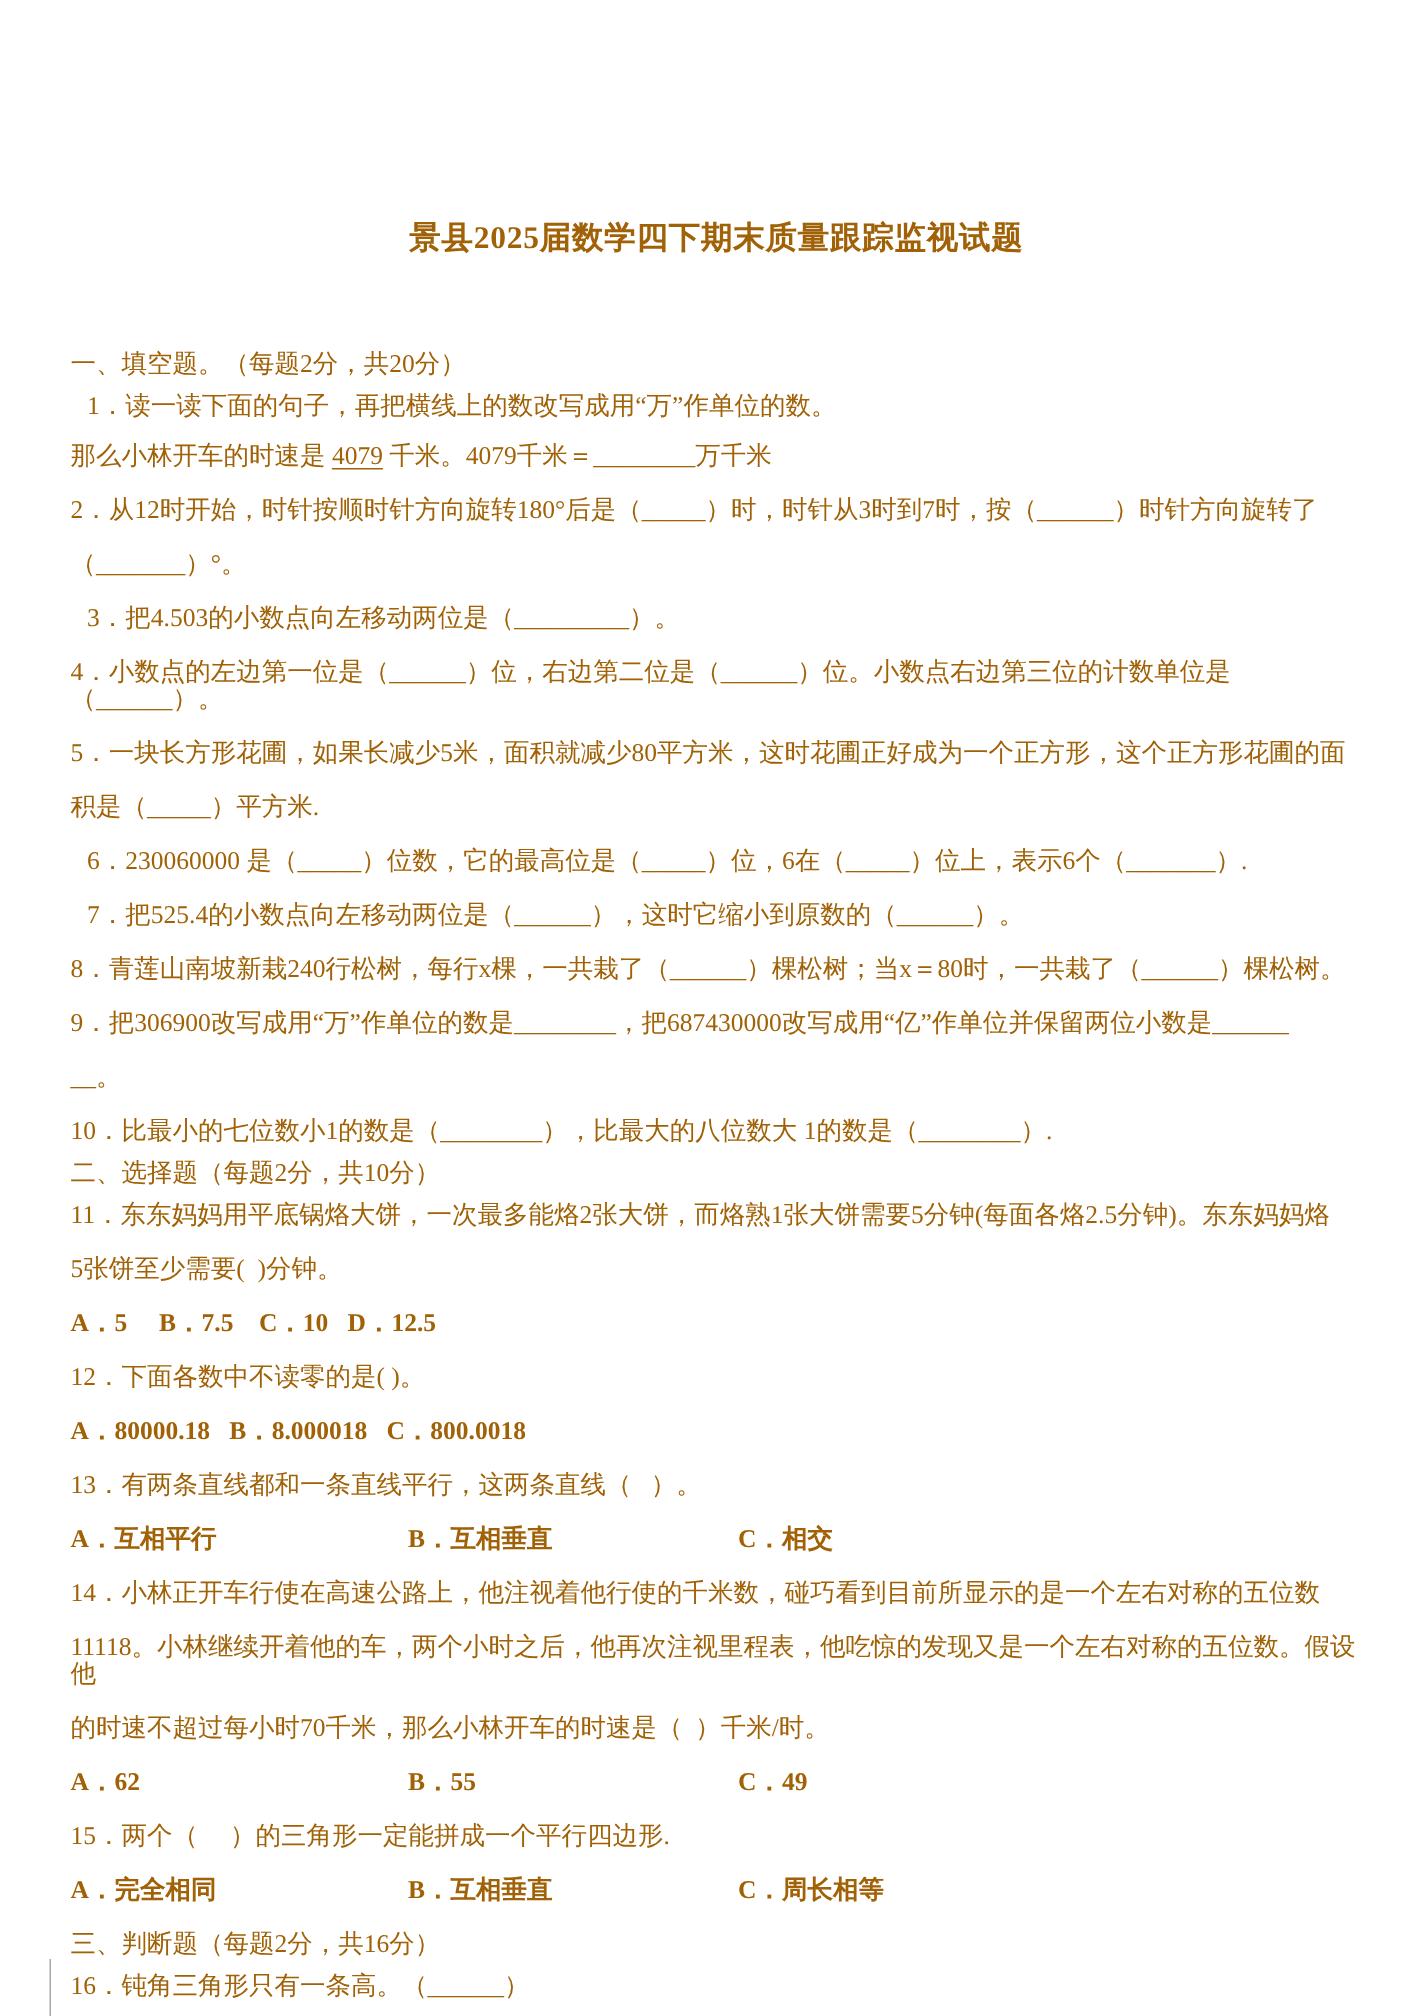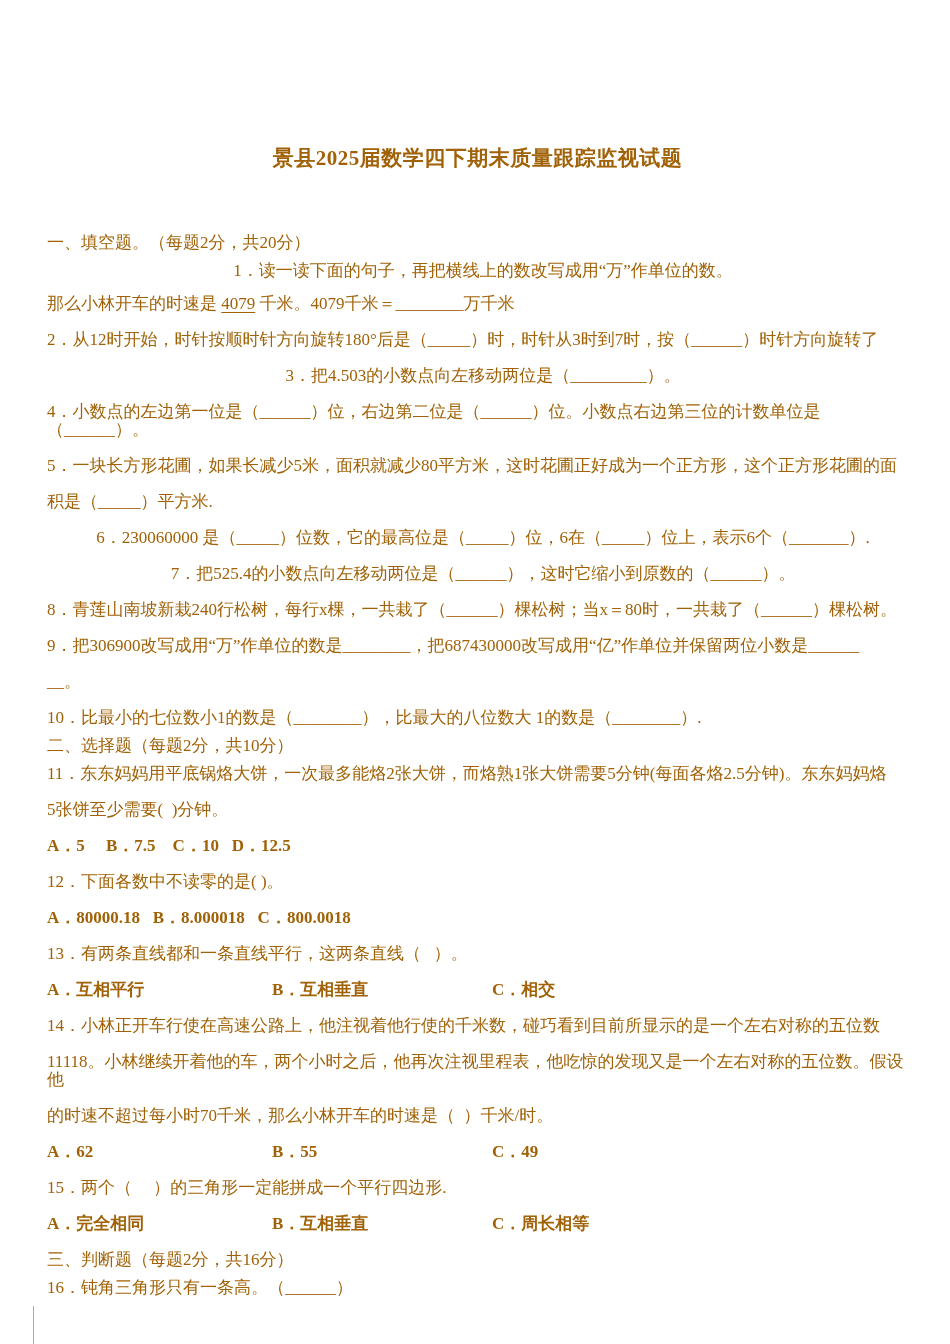--- a/index.html
+++ b/index.html
@@ -27,21 +27,21 @@
     letter-spacing: 0.5px;
   }
   .line {
     font-size: 17px;
     line-height: 18px;
     margin: 0 0 18px 0;
     white-space: pre-wrap;
   }
   .tight { margin-bottom: 10px; font-family: Liberation Serif, serif; }
   .med { margin-bottom: 15px; }
-  .indent { padding-left: 11px; text-align: center; }
+  .indent { padding-left: 11px; }
   .bold { font-weight: 700; }
   .u { text-decoration: underline; text-underline-offset: 3px; }
   .opt-col-a { display: inline-block; width: 225px; }
   .opt-col-b { display: inline-block; width: 220px; }
   .edge-line {
     position: absolute;
     left: 33px;
     bottom: 0;
     width: 1px;
     height: 78px;
@@ -54,20 +54,21 @@
 <div class="page">
 
   <h1 class="title">景县2025届数学四下期末质量跟踪监视试题</h1>
 
   <p class="line tight">一、填空题。（每题2分，共20分）</p>
 
   <p class="line med indent">1．读一读下面的句子，再把横线上的数改写成用“万”作单位的数。</p>
   <p class="line"><span>那么小林开车的时速是 </span><span class="u">4079</span><span> 千米。4079千米＝________万千米</span></p>
 
   <p class="line">2．从12时开始，时针按顺时针方向旋转180°后是（_____）时，时针从3时到7时，按（______）时针方向旋转了</p>
+  <p class="line">（_______）°。</p>
 
   <p class="line indent">3．把4.503的小数点向左移动两位是（_________）。</p>
 
   <p class="line">4．小数点的左边第一位是（______）位，右边第二位是（______）位。小数点右边第三位的计数单位是（______）。</p>
 
   <p class="line">5．一块长方形花圃，如果长减少5米，面积就减少80平方米，这时花圃正好成为一个正方形，这个正方形花圃的面</p>
   <p class="line">积是（_____）平方米.</p>
 
   <p class="line indent">6．230060000 是（_____）位数，它的最高位是（_____）位，6在（_____）位上，表示6个（_______）.</p>
 

